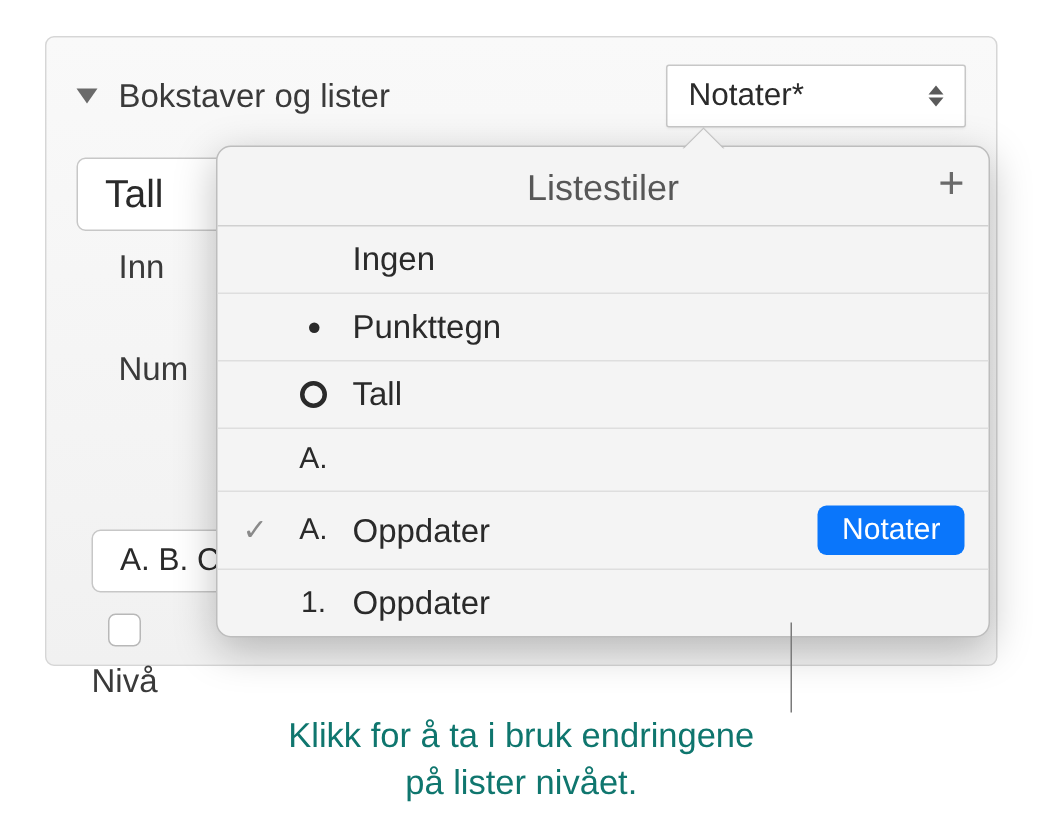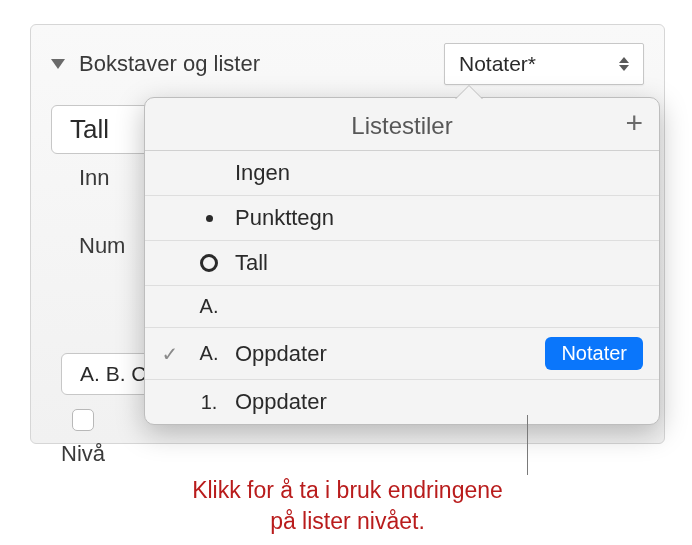--- a/index.html
+++ b/index.html
@@ -243,21 +243,21 @@
       border: none;
       cursor: pointer;
     }
     .callout {
       position: absolute;
       left: 115px;
       top: 475px;
       width: 465px;
       text-align: center;
       font-size: 23px;
-      color: #b91c1c;
+      color: #0f766e;
       line-height: 1.35;
     }
     .callout-line {
       position: absolute;
       left: 527px;
       top: 415px;
       width: 1px;
       height: 60px;
       background: #7a7a7a;
     }

